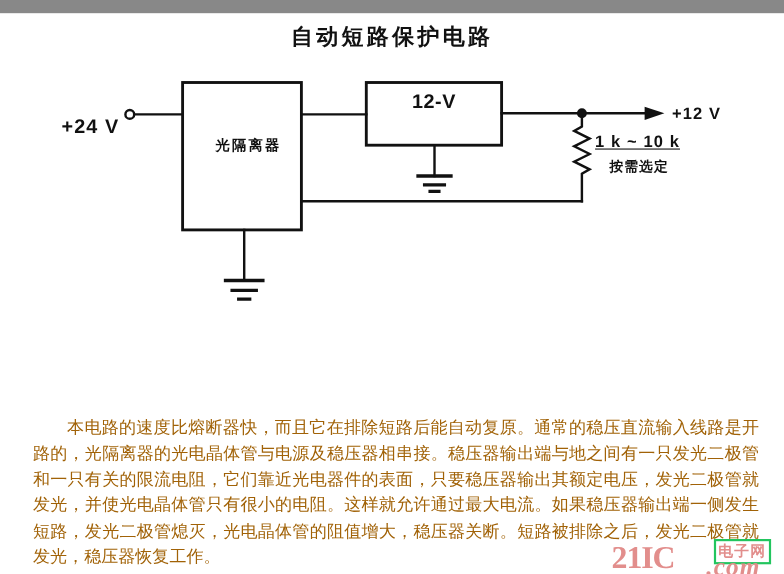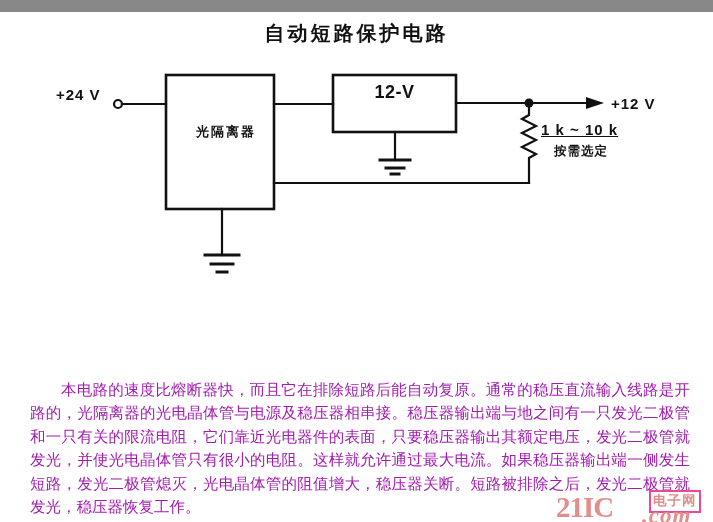--- a/index.html
+++ b/index.html
@@ -18,54 +18,54 @@
     position: absolute;
     top: 8px; left: 0;
     width: 100%;
     text-align: center;
     font-size: 20px;
     font-weight: bold;
     letter-spacing: 3px;
   }
   #schematic-svg { position: absolute; top: 0; left: 0; }
   .clabel { position: absolute; white-space: nowrap; }
-  .lbl-in   { left: 56px;  top: 74px;  font-size: 15px; font-weight: bold; letter-spacing: 1px; }
+  .lbl-in   { left: 56px;  top: 93px;  font-size: 18px; font-weight: bold; letter-spacing: 1px; }
   .lbl-out  { left: 611px; top: 83px;  font-size: 15px; font-weight: bold; letter-spacing: 1px; }
   .lbl-iso  { left: 166px; top: 111px; width: 120px; text-align: center; font-size: 13px; font-weight: bold; letter-spacing: 2px; }
   .lbl-reg1 { left: 333px; top: 70px;  width: 123px; text-align: center; font-size: 18px; font-weight: bold; letter-spacing: 0.5px; }
   .lbl-reg2 { left: 333px; top: 95px;  width: 123px; text-align: center; font-size: 13px; font-weight: bold; letter-spacing: 2px; }
   .lbl-res  { left: 541px; top: 109px; font-size: 15px; font-weight: bold; letter-spacing: 1px; text-decoration: underline; }
   .lbl-note { left: 554px; top: 131px; font-size: 12.5px; font-weight: bold; letter-spacing: 1px; }
   .description {
     position: absolute;
     left: 30px; top: 366px;
     width: 660px;
     font-family: Liberation Serif, serif;
     font-size: 15.5px;
     line-height: 23.4px;
     text-align: justify;
     text-indent: 2em;
-    color: #a21caf;
+    color: #a16207;
   }
   .watermark {
     position: absolute;
     left: 556px; top: 478px;
     width: 157px; height: 44px;
     color: #e28e8c;
   }
   .wm-logo {
     position: absolute; left: 0; top: 1px;
     font-size: 29px; font-weight: bold;
     letter-spacing: -1px;
     font-family: Liberation Serif, serif;
   }
   .wm-site {
     position: absolute; left: 93px; top: 0;
     font-size: 13.5px; font-weight: bold;
-    border: 2px solid #ec4899;
+    border: 2px solid #22c55e;
     padding: 0 2px 1px 2px;
     letter-spacing: 1px;
   }
   .wm-domain {
     position: absolute; left: 86px; top: 13px;
     font-size: 23px; font-weight: bold; font-style: italic;
     font-family: "Liberation Serif", serif;
     letter-spacing: 1px;
   }
 </style>

